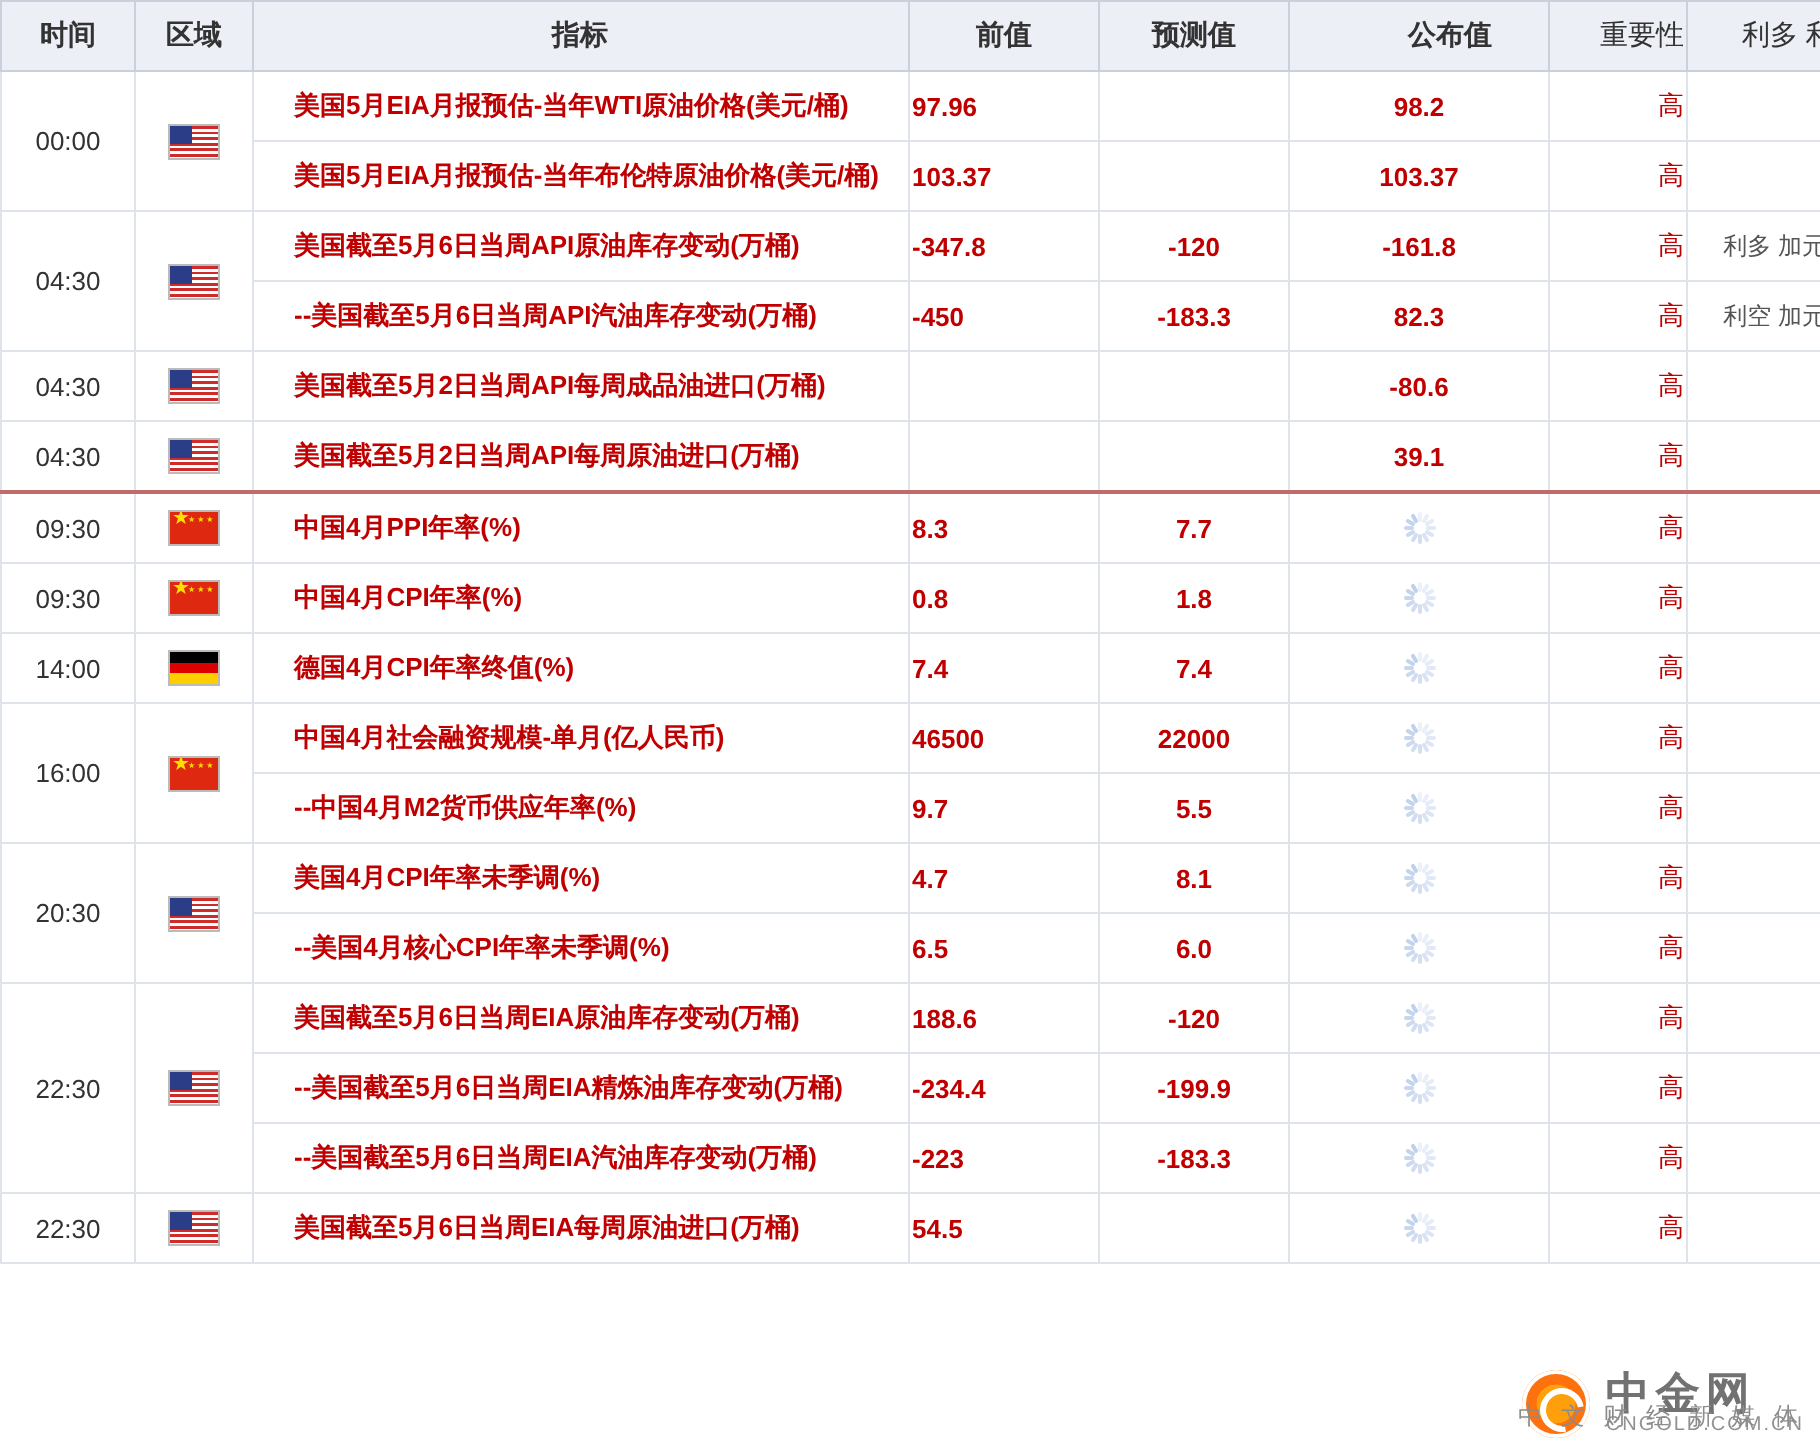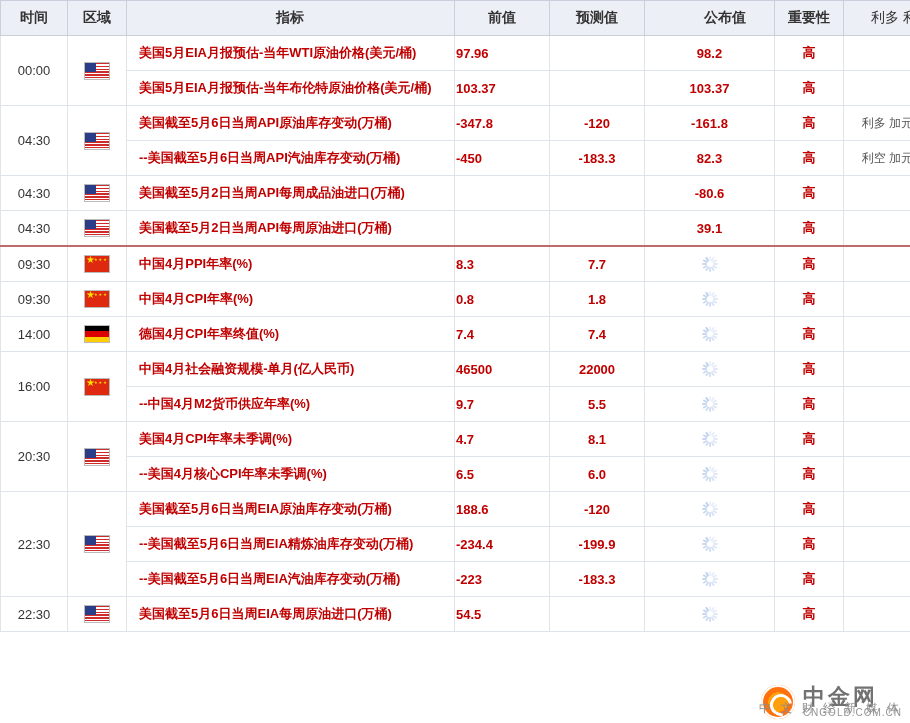--- a/index.html
+++ b/index.html
@@ -28,25 +28,25 @@
     vertical-align:middle;
   }
   tbody td{
     border:1px solid #dfe3ea;
     height:32px;
     vertical-align:middle;
     font-size:13px;
   }
   .c-time{width:64px;text-align:center;color:#333;}
   .c-region{width:56px;text-align:center;}
-  .c-ind{width:326px;padding-left:12px;color:#c00000;font-weight:bold;text-align:left;}
+  .c-ind{width:326px;padding-left:20px;color:#c00000;font-weight:bold;text-align:left;}
   .c-prev{width:92px;color:#c00000;font-weight:bold;}
   .c-fore{width:92px;text-align:center;color:#c00000;font-weight:bold;}
   .c-pub{width:96px;text-align:center;color:#c00000;font-weight:bold;}
-  .c-imp{width:66px;text-align:center;color:#c00000;font-weight:bold;}
+  .c-imp{width:66px;text-align:right;color:#c00000;font-weight:normal;}
   .c-note{width:112px;text-align:center;color:#555;font-size:12px;font-weight:normal;}
 
   
   tr.sep-top > td{border-top:2px solid #c06a6a;}
 
   
   .flag{display:inline-block;width:26px;height:18px;vertical-align:middle;position:relative;overflow:hidden;border:1px solid #bbb;box-sizing:border-box;}
   .flag-us{background:
      repeating-linear-gradient(to bottom,#d02b2b 0,#d02b2b 1.4px,#fff 1.4px,#fff 2.8px);}
   .flag-us:before{content:"";position:absolute;left:0;top:0;width:11px;height:9px;background:#2a3d86;}

